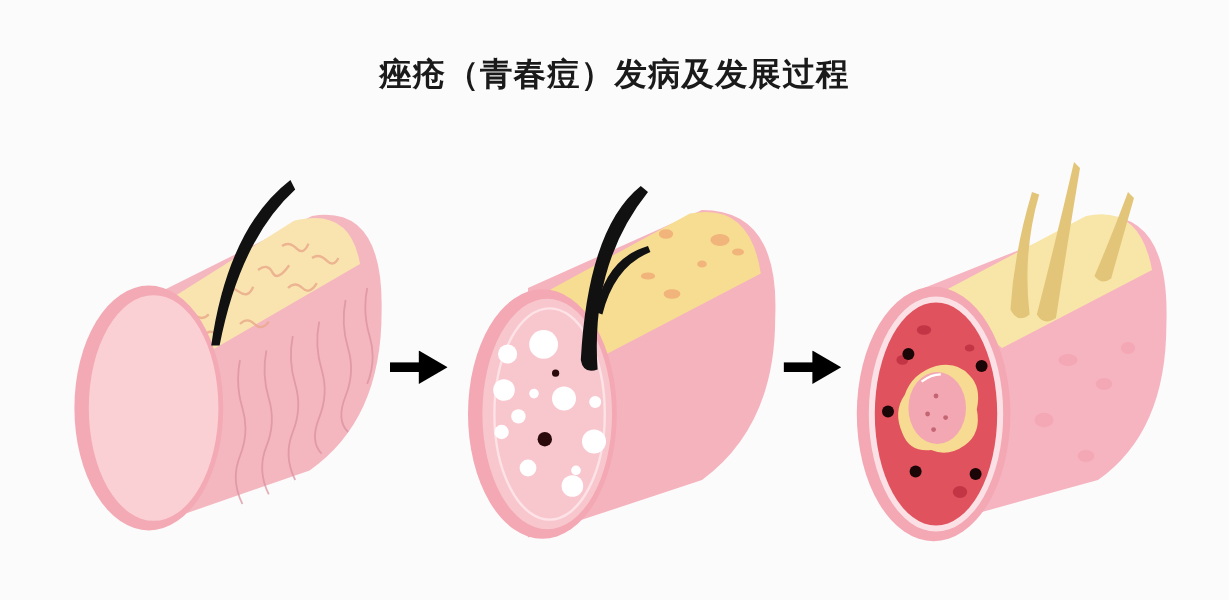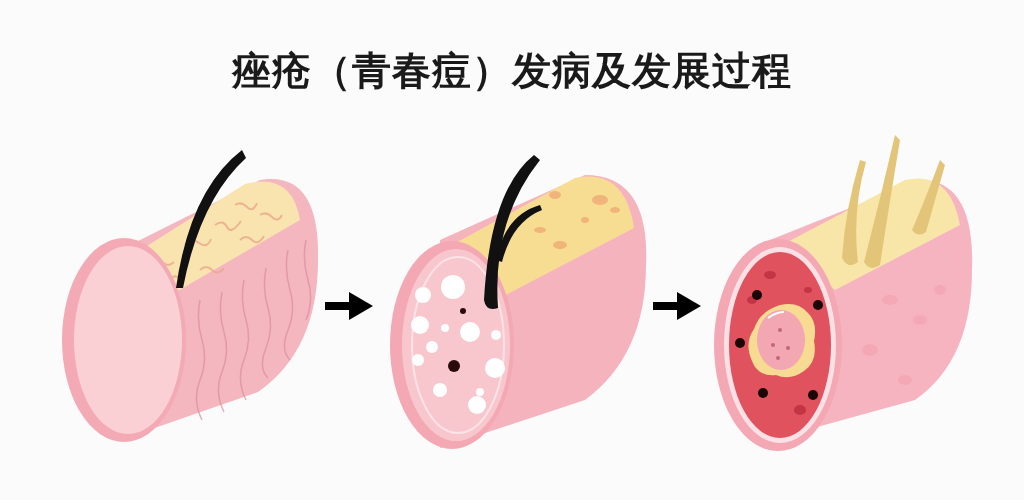--- a/index.html
+++ b/index.html
@@ -4,21 +4,21 @@
 <style>
   html, body { margin: 0; padding: 0; }
   body {
     width: 1024px; height: 500px; overflow: hidden;
     background: #fbfbfb;
     font-family: "DejaVu Serif", "Liberation Serif", serif;
     position: relative;
   }
   .title {
     position: absolute; left: 0; top: 44px; width: 1024px;
-    text-align: center; font-size: 39px; font-weight: bold; color: #1a1a1a;
+    text-align: center; font-size: 27px; font-weight: bold; color: #1a1a1a;
     letter-spacing: 1px;
   }
   .stage { position: absolute; top: 0; left: 0; }
   .arrow { position: absolute; }
 </style>
 </head>
 <body>
 
 <div class="title">痤疮（青春痘）发病及发展过程</div>
 

